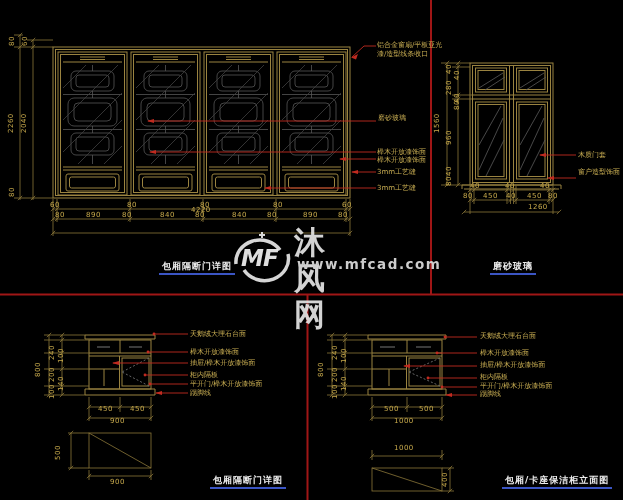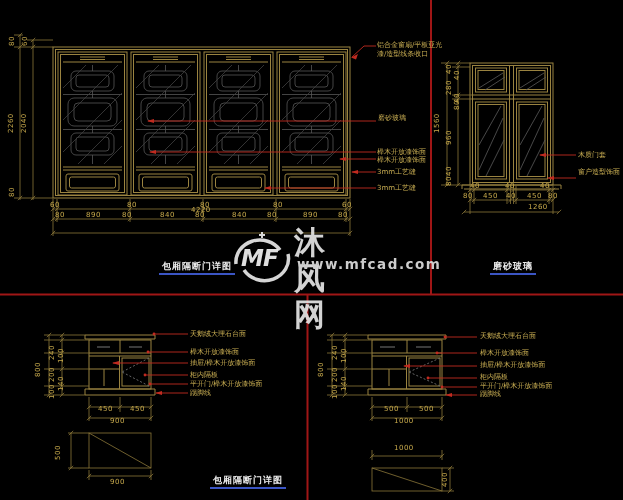--- a/index.html
+++ b/index.html
@@ -324,20 +324,21 @@
   <span class="d" style="left:419px;top:405px">500</span>
   <span class="d" style="left:394px;top:417px">1000</span>
   <span class="d" style="left:394px;top:444px">1000</span>
   <span class="d dv" style="left:449px;top:479px">400</span>
   <span class="ann" style="left:480px;top:332px">天鹅绒大理石台面</span>
   <span class="ann" style="left:480px;top:349px">榉木开放漆饰面</span>
   <span class="ann" style="left:480px;top:361px">抽屉/榉木开放漆饰面</span>
   <span class="ann" style="left:480px;top:373px">柜内隔板</span>
   <span class="ann" style="left:480px;top:382px">平开门/榉木开放漆饰面</span>
   <span class="ann" style="left:480px;top:390px">踢脚线</span>
+  <span class="t" style="left:502px;top:475px">包厢/卡座保洁柜立面图</span>
 
   <div class="wm">
     <span class="mf-text">MF</span>
     <span class="wm-name">沐风网</span>
     <span class="wm-url">www.mfcad.com</span>
   </div>
 
 </div>
 
 </body></html>

